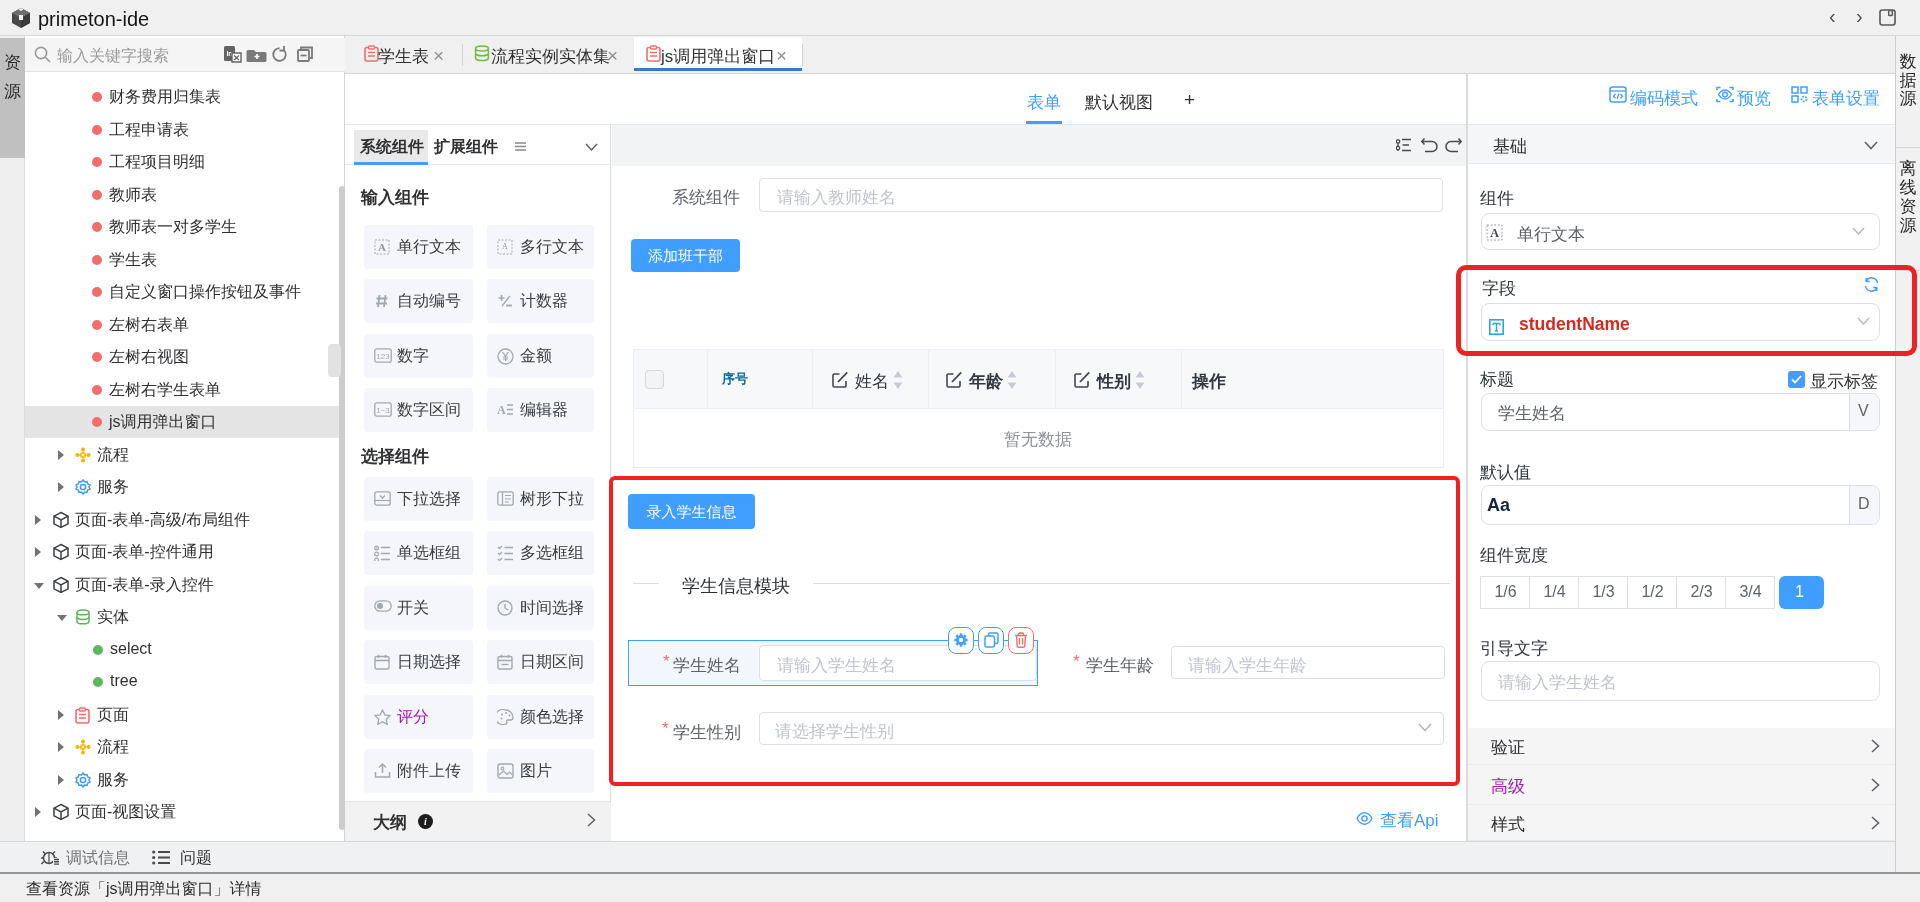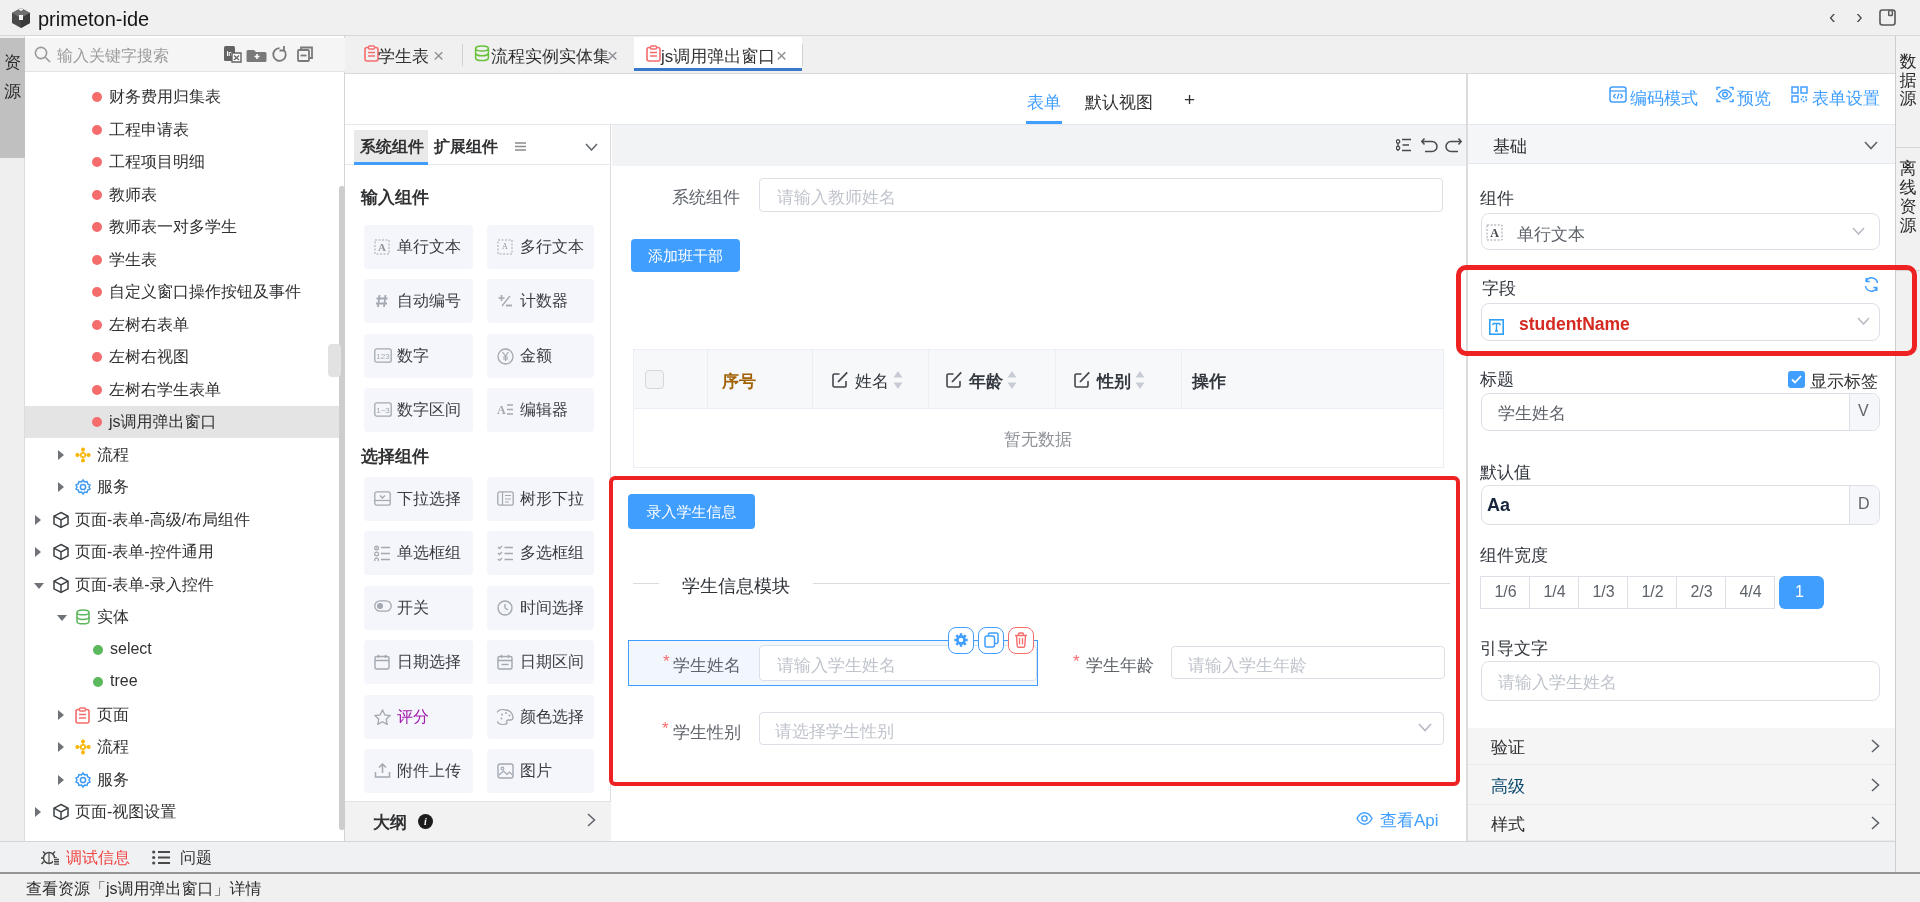--- a/index.html
+++ b/index.html
@@ -178,21 +178,21 @@
 <div class="abs" style="left:328px;top:344px;width:13px;height:33px;background:#e2e2e2;border-radius:4px"></div>
 
 <div class="abs" style="left:0;top:841px;width:1920px;height:31px;background:#f0f1f2;border-top:1px solid #d5d5d5"></div>
 <svg class="abs" style="left:40px;top:848px" width="20" height="18" viewBox="0 0 20 18">
     <circle cx="9" cy="10" r="5.5" fill="none" stroke="#4a4a4a" stroke-width="1.5"></circle>
     <path d="M5.5 6 L3 3.5 M12.5 6 L15 3.5 M3.5 10 H1 M3.8 13.5 L1.5 16 M14.5 10 H17 M14.2 13.5 L16.5 16" stroke="#4a4a4a" stroke-width="1.5"></path>
     <path d="M9 5 v10" stroke="#4a4a4a" stroke-width="1.2"></path>
     <rect x="13" y="10" width="7" height="8" fill="#f0f1f2"></rect>
     <path d="M14 11.5 h5 M14 13.8 h5 M14 16.1 h5" stroke="#4a4a4a" stroke-width="1.4"></path>
   </svg>
-<div class="abs" style="left:66px;top:848px;font-size:16px;color:#ef4444">调试信息</div>
+<div class="abs" style="left:66px;top:848px;font-size:16px;color:#737373">调试信息</div>
 <svg class="abs" style="left:152px;top:850px" width="18" height="15" viewBox="0 0 18 15">
     <circle cx="1.7" cy="2" r="1.6" fill="#4a4a4a"></circle>
     <circle cx="1.7" cy="7.5" r="1.6" fill="#4a4a4a"></circle>
     <circle cx="1.7" cy="13" r="1.6" fill="#4a4a4a"></circle>
     <path d="M6 2 H18 M6 7.5 H18 M6 13 H18" stroke="#4a4a4a" stroke-width="2"></path>
   </svg>
 <div class="abs" style="left:180px;top:848px;font-size:16px;color:#303133">问题</div>
 <div class="abs" style="left:0;top:872px;width:1920px;height:30px;background:#f0f0f0;border-top:2px solid #949494"></div>
 <div class="abs" style="left:26px;top:879px;font-size:16px;color:#2f2f2f">查看资源「js调用弹出窗口」详情</div>
 
@@ -469,21 +469,21 @@
 <div class="abs" style="left:631px;top:239px;width:109px;height:33px;background:#409EFF;border-radius:4px"></div>
 <div class="abs" style="left:631px;top:247px;width:109px;text-align:center;font-size:15px;color:#fff">添加班干部</div>
 <div class="abs" style="left:633px;top:349px;width:811px;height:119px;border:1px solid #ebeef5"></div>
 <div class="abs" style="left:634px;top:350px;width:809px;height:59px;background:#f7f8fa;border-bottom:1px solid #ebeef5"></div>
 <div class="abs" style="left:707px;top:350px;width:1px;height:59px;background:#ebeef5"></div>
 <div class="abs" style="left:812px;top:350px;width:1px;height:59px;background:#ebeef5"></div>
 <div class="abs" style="left:928px;top:350px;width:1px;height:59px;background:#ebeef5"></div>
 <div class="abs" style="left:1055px;top:350px;width:1px;height:59px;background:#ebeef5"></div>
 <div class="abs" style="left:1181px;top:350px;width:1px;height:59px;background:#ebeef5"></div>
 <div class="abs" style="left:645px;top:370px;width:19px;height:19px;border:1px solid #d3d7de;border-radius:4px;background:#f3f4f6"></div>
-<div class="abs" style="left:722px;top:370px;font-size:17px;font-weight:bold;color:#a16207">序号</div>
+<div class="abs" style="left:722px;top:370px;font-size:13px;font-weight:bold;color:#0369a1">序号</div>
 <svg class="abs" style="left:832px;top:371px" width="17" height="17" viewBox="0 0 17 17">
       <path d="M14 10 V14.5 a1.5 1.5 0 0 1 -1.5 1.5 H2.5 A1.5 1.5 0 0 1 1 14.5 V4.5 A1.5 1.5 0 0 1 2.5 3 H7.5" fill="none" stroke="#43474d" stroke-width="1.6"></path>
       <path d="M6 11 L15.2 1.4" stroke="#43474d" stroke-width="1.8" fill="none"></path>
     </svg>
 <div class="abs" style="left:855px;top:370px;font-size:17px;font-weight:normal;color:#33383f">姓名</div>
 <svg class="abs" style="left:892px;top:370px" width="12" height="20" viewBox="0 0 12 20">
       <path d="M6 1 L10.5 7.5 H1.5 Z" fill="#c7cbd3"></path>
       <path d="M6 19 L1.5 12.5 H10.5 Z" fill="#c7cbd3"></path>
     </svg>
 <svg class="abs" style="left:946px;top:371px" width="17" height="17" viewBox="0 0 17 17">
@@ -602,33 +602,33 @@
 <div class="abs" style="left:1481px;top:583px;width:49px;text-align:center;font-size:16px;color:#5f646b">1/6</div>
 <div class="abs" style="left:1530px;top:576px;width:50px;height:33px;background:#fff;border:1px solid #dcdfe6;margin-left:-1px"></div>
 <div class="abs" style="left:1530px;top:583px;width:49px;text-align:center;font-size:16px;color:#5f646b">1/4</div>
 <div class="abs" style="left:1579px;top:576px;width:50px;height:33px;background:#fff;border:1px solid #dcdfe6;margin-left:-1px"></div>
 <div class="abs" style="left:1579px;top:583px;width:49px;text-align:center;font-size:16px;color:#5f646b">1/3</div>
 <div class="abs" style="left:1628px;top:576px;width:50px;height:33px;background:#fff;border:1px solid #dcdfe6;margin-left:-1px"></div>
 <div class="abs" style="left:1628px;top:583px;width:49px;text-align:center;font-size:16px;color:#5f646b">1/2</div>
 <div class="abs" style="left:1677px;top:576px;width:50px;height:33px;background:#fff;border:1px solid #dcdfe6;margin-left:-1px"></div>
 <div class="abs" style="left:1677px;top:583px;width:49px;text-align:center;font-size:16px;color:#5f646b">2/3</div>
 <div class="abs" style="left:1726px;top:576px;width:50px;height:33px;background:#fff;border:1px solid #dcdfe6;margin-left:-1px"></div>
-<div class="abs" style="left:1726px;top:583px;width:49px;text-align:center;font-size:16px;color:#5f646b">4/4</div>
+<div class="abs" style="left:1726px;top:583px;width:49px;text-align:center;font-size:16px;color:#5f646b">3/4</div>
 <div class="abs" style="left:1779px;top:576px;width:45px;height:33px;background:#409EFF;border-radius:6px;z-index:2"></div>
 <div class="abs" style="left:1775px;top:583px;width:49px;text-align:center;font-size:16px;color:#fff;z-index:2">1</div>
 <div class="lbl" style="left:1480px;top:637px">引导文字</div>
 <div class="inp" style="left:1481px;top:661px;width:399px;height:40px;border-radius:8px"></div>
 <div class="abs ph" style="left:1498px;top:671px">请输入学生姓名</div>
 <div class="abs" style="left:1468px;top:728px;width:427px;height:37px;background:#f5f5f6;border-bottom:1px solid #e8eaed"></div>
 <div class="abs" style="left:1491px;top:736px;font-size:17px;color:#303133">验证</div>
 <svg class="abs" style="left:1871px;top:739px" width="9" height="14" viewBox="0 0 9 14">
       <path d="M1 1 L7.5 7 L1 13" fill="none" stroke="#5f646b" stroke-width="1.6"></path>
     </svg>
 <div class="abs" style="left:1468px;top:765px;width:427px;height:40px;background:#f5f5f6;border-bottom:1px solid #e8eaed"></div>
-<div class="abs" style="left:1491px;top:775px;font-size:17px;color:#0c4a6e">高级</div>
+<div class="abs" style="left:1491px;top:775px;font-size:17px;color:#a21caf">高级</div>
 <svg class="abs" style="left:1871px;top:778px" width="9" height="14" viewBox="0 0 9 14">
       <path d="M1 1 L7.5 7 L1 13" fill="none" stroke="#5f646b" stroke-width="1.6"></path>
     </svg>
 <div class="abs" style="left:1468px;top:805px;width:427px;height:36px;background:#f5f5f6;border-bottom:1px solid #e8eaed"></div>
 <div class="abs" style="left:1491px;top:813px;font-size:17px;color:#303133">样式</div>
 <svg class="abs" style="left:1871px;top:816px" width="9" height="14" viewBox="0 0 9 14">
       <path d="M1 1 L7.5 7 L1 13" fill="none" stroke="#5f646b" stroke-width="1.6"></path>
     </svg>
 </div>
 

